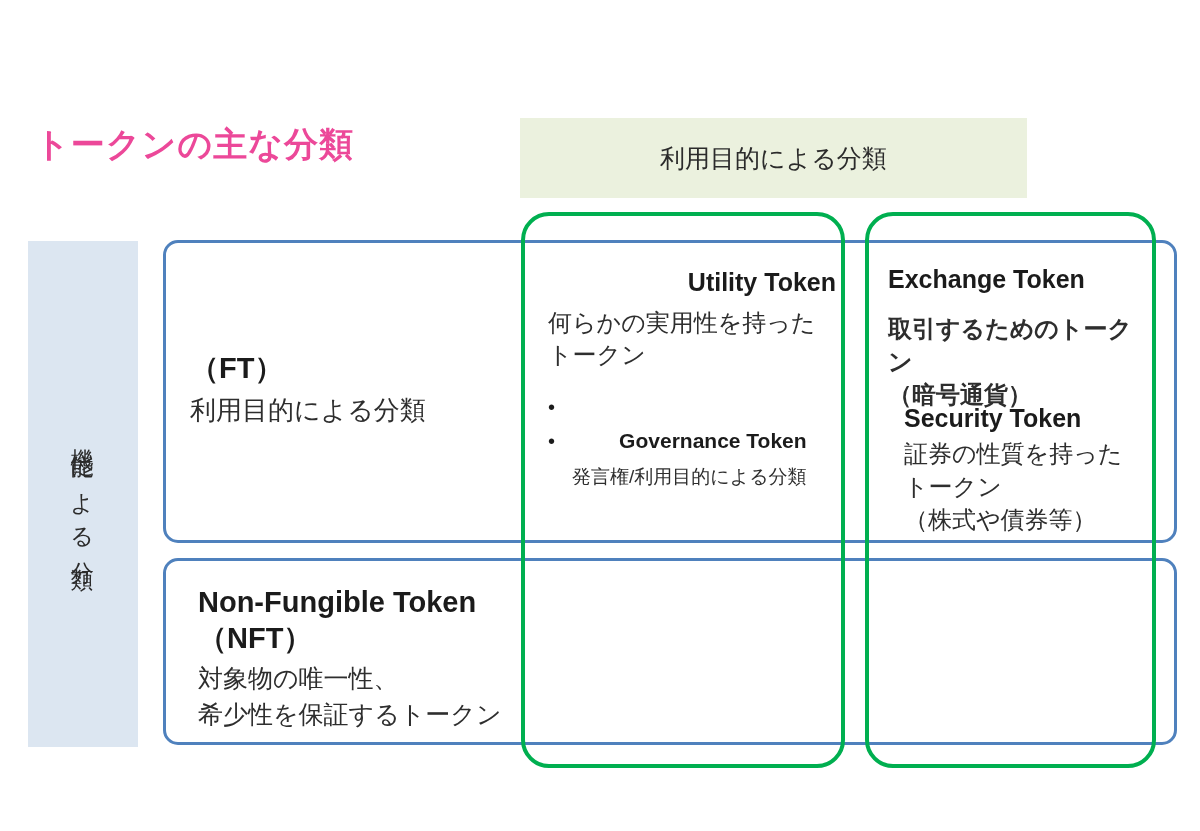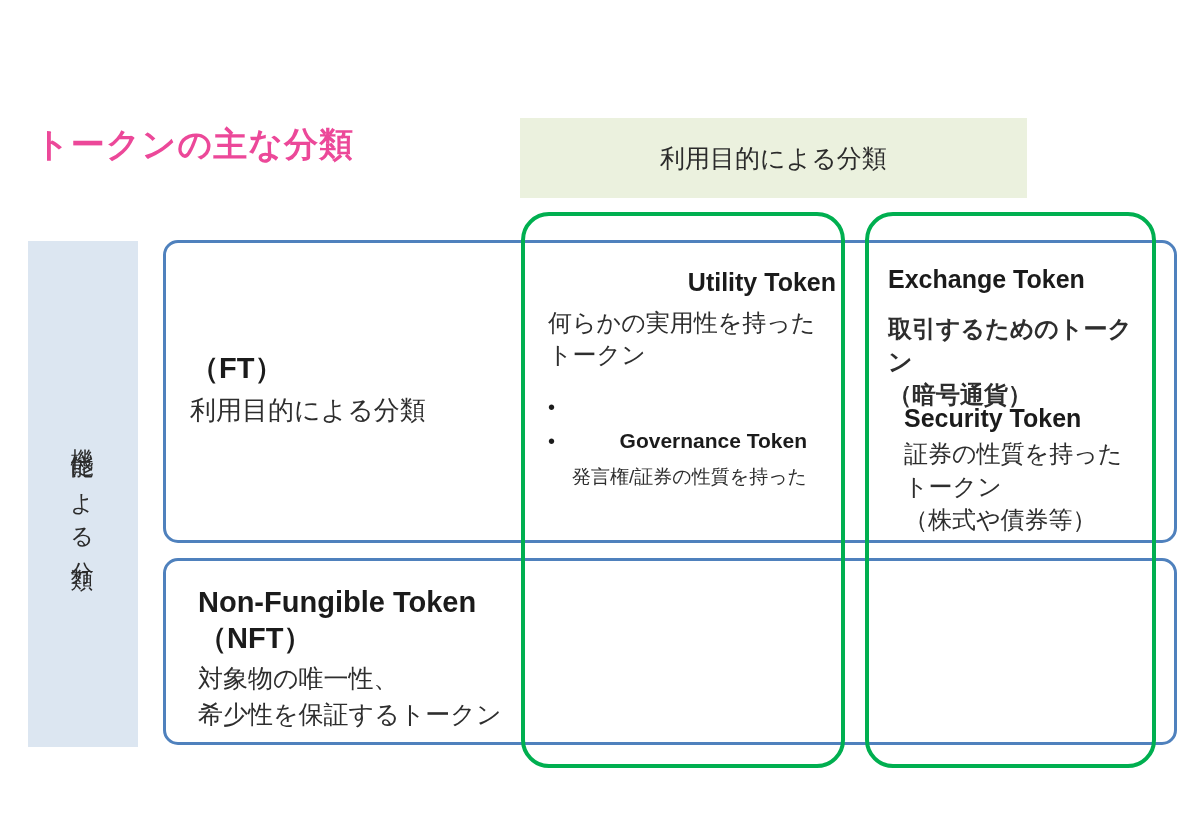--- a/index.html
+++ b/index.html
@@ -124,21 +124,21 @@
   <div class="bullet-list">
     <div class="bullet-item">
       <span class="bullet-marker">•</span>
       <span class="bullet-body">
       </span>
     </div>
     <div class="bullet-item">
       <span class="bullet-marker">•</span>
       <span class="bullet-body">
         <span class="h-en" style="display:block">Governance Token</span>
-        <span class="jp" style="display:block">発言権/証券の性質を持った</span>
+        <span class="jp" style="display:block">発言権/利用目的による分類</span>
       </span>
     </div>
   </div>
 </div>
 
 <div class="abs cell-exchange">
   <div class="h-en">Exchange Token</div>
   <div class="jp">取引するためのトークン
 （暗号通貨）</div>
 </div>

